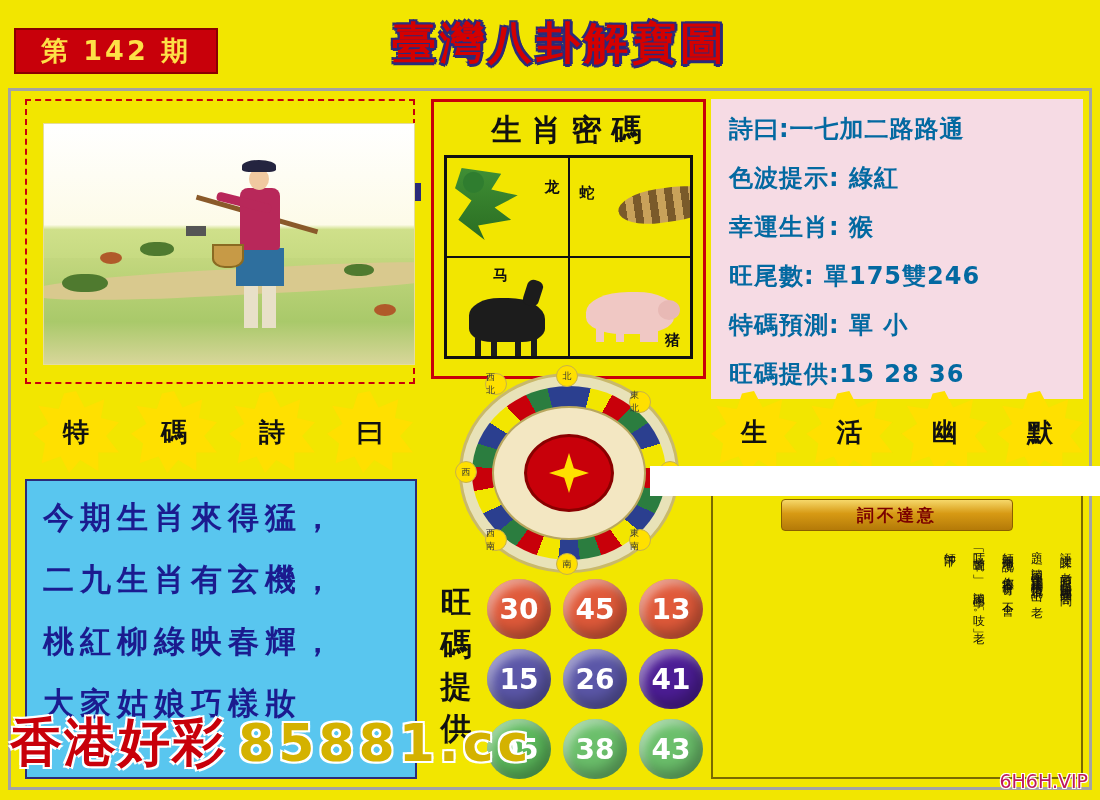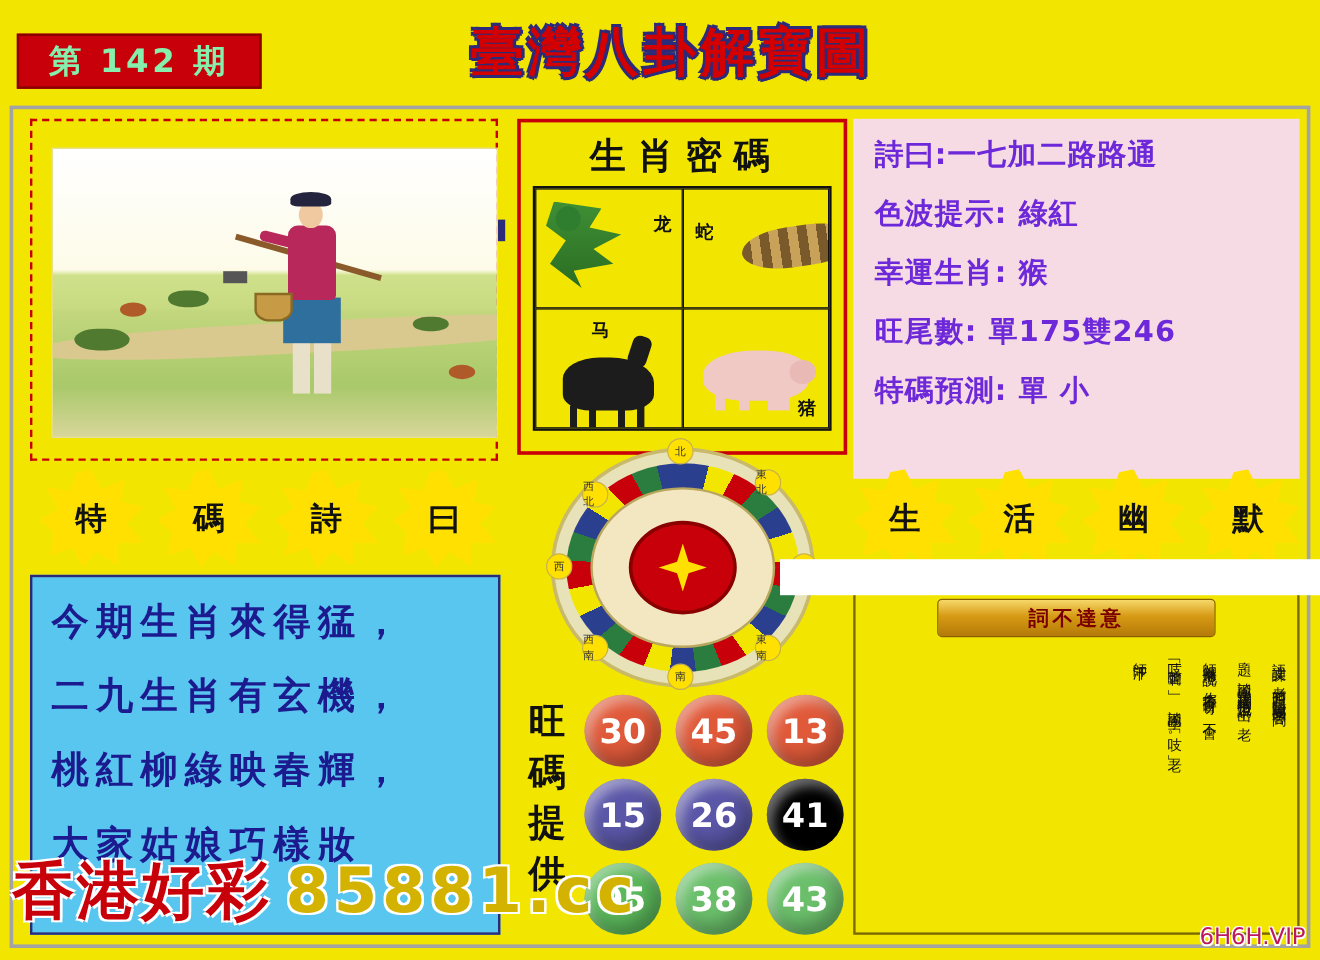--- a/index.html
+++ b/index.html
@@ -9,21 +9,21 @@
     font-family:"DejaVu Sans","Liberation Sans",sans-serif;
     position:relative;
   }
   .page{position:absolute;inset:0;}
 
   
   .issue-badge{
     position:absolute;left:14px;top:28px;width:200px;height:42px;
     background:#c8000a;border:2px solid #8a0000;
     display:flex;align-items:center;justify-content:center;
-    color:#86efac;font-size:27px;font-weight:bold;letter-spacing:3px;
+    color:#fde047;font-size:27px;font-weight:bold;letter-spacing:3px;
   }
   .main-title{
     position:absolute;left:310px;top:12px;width:500px;height:62px;
     display:flex;align-items:center;justify-content:center;
     font-size:44px;font-weight:bold;letter-spacing:4px;
     color:#d40000;
     text-shadow:
       -2px -2px 0 #2b2b7a, 2px -2px 0 #2b2b7a,
       -2px  2px 0 #2b2b7a, 2px  2px 0 #2b2b7a,
       0 3px 0 #2b2b7a, 3px 0 0 #2b2b7a;
@@ -101,21 +101,21 @@
   .pig:before{content:"";position:absolute;left:72px;top:8px;width:22px;height:20px;background:#e8b9b5;border-radius:50%;}
   .pig:after{content:"";position:absolute;left:10px;top:36px;width:62px;height:14px;
     background:linear-gradient(90deg,#f0c8c4 0 8px,transparent 8px 20px,#f0c8c4 20px 28px,transparent 28px 44px,#f0c8c4 44px 52px);}
 
   
   .info-panel{
     position:absolute;left:700px;top:8px;width:372px;height:300px;
     background:#f6dbe4;box-sizing:border-box;padding:14px 12px 0 18px;
   }
   .info-line{
-    font-size:24px;color:#6d28d9;font-weight:bold;letter-spacing:1px;
+    font-size:24px;color:#0369a1;font-weight:bold;letter-spacing:1px;
     margin-bottom:17px;white-space:nowrap;
   }
 
   
   .star{
     position:relative;width:86px;height:82px;display:inline-block;
   }
   .star .s-shape{
     position:absolute;inset:0;background:#ffe000;
     clip-path:polygon(50% 0%,60% 20%,83% 10%,79% 33%,100% 38%,85% 55%,100% 75%,76% 75%,76% 98%,55% 84%,42% 100%,32% 80%,10% 88%,14% 64%,0 52%,18% 40%,6% 18%,30% 22%,36% 3%);
@@ -267,20 +267,21 @@
         </div>
       </div>
     </div>
 
     <div class="info-panel">
       <div class="info-line">詩曰:一七加二路路通</div>
       <div class="info-line">色波提示: 綠紅</div>
       <div class="info-line">幸運生肖: 猴</div>
       <div class="info-line">旺尾數: 單175雙246</div>
       <div class="info-line">特碼預測:  單 小</div>
+      <div class="info-line">旺碼提供:15 28 36</div>
     </div>
 
     <div class="star-row-left">
       <div class="star">
           <div class="s-shape"></div>
           <div class="s-text">特</div>
         </div>
       <div class="star">
           <div class="s-shape"></div>
           <div class="s-text">碼</div>
@@ -322,38 +323,38 @@
     </div>
 
     <div class="bagua-wrap">
       <div class="bagua">
         <div class="ring-outer"></div>
         <div class="ring-mid"></div>
         <div class="ring-inner"></div>
         <div class="ring-core"></div>
       </div>
       <div class="bg-dot" style="left:115px;top:-4px;">北</div>
-      <div class="bg-dot" style="left:44px;top:32px;">西 北</div>
+      <div class="bg-dot" style="left:44px;top:4px;">西 北</div>
       <div class="bg-dot" style="left:14px;top:92px;">西</div>
       <div class="bg-dot" style="left:44px;top:160px;">西 南</div>
       <div class="bg-dot" style="left:115px;top:184px;">南</div>
       <div class="bg-dot" style="left:188px;top:160px;">東 南</div>
       <div class="bg-dot" style="left:218px;top:92px;">東</div>
       <div class="bg-dot" style="left:188px;top:22px;">東 北</div>
     </div>
 
     <div class="balls-area">
       <div class="balls-label">旺碼提供</div>
       <div class="balls-grid">
         <div class="ball" style="background:#e05a3a">30</div>
         <div class="ball" style="background:#e05a3a">45</div>
         <div class="ball" style="background:#e05a3a">13</div>
         <div class="ball" style="background:#5b57a8">15</div>
         <div class="ball" style="background:#5b57a8">26</div>
-        <div class="ball" style="background:#000000">41</div>
+        <div class="ball" style="background:#4c1d95">41</div>
         <div class="ball" style="background:#5bb85b">05</div>
         <div class="ball" style="background:#6bbf6b">38</div>
         <div class="ball" style="background:#6bbf6b">43</div>
       </div>
     </div>
 
     <div class="text-panel">
       <div class="tp-title">詞不達意</div>
       <div class="tp-cols">
         <div class="tp-col">語文課　老師叫起一昏睡同學回答問</div>

